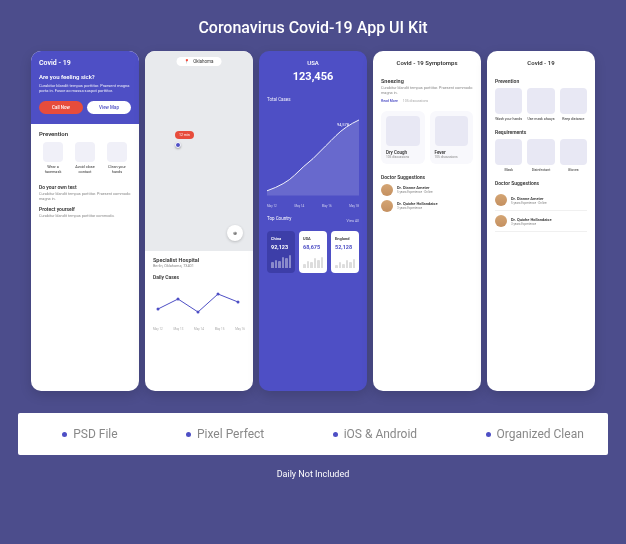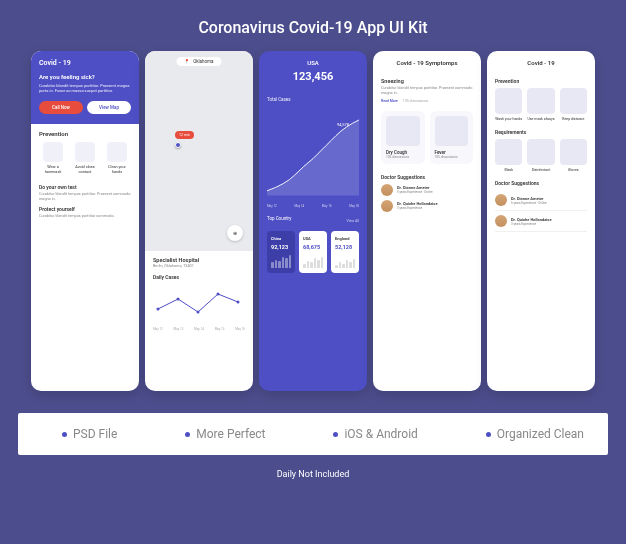--- a/index.html
+++ b/index.html
@@ -337,18 +337,18 @@
             <div class="s4-doc-sub">3 years Experience</div>
           </div>
       </div>
     </div>
   </div>
 
 </div>
 
 <div class="footer-bar">
   <div class="feature">PSD File</div>
-  <div class="feature">More Perfect</div>
+  <div class="feature">Pixel Perfect</div>
   <div class="feature">iOS &amp; Android</div>
   <div class="feature">Organized Clean</div>
 </div>
 
 <div class="disclaimer">Daily Not Included</div>
 
 </body></html>

